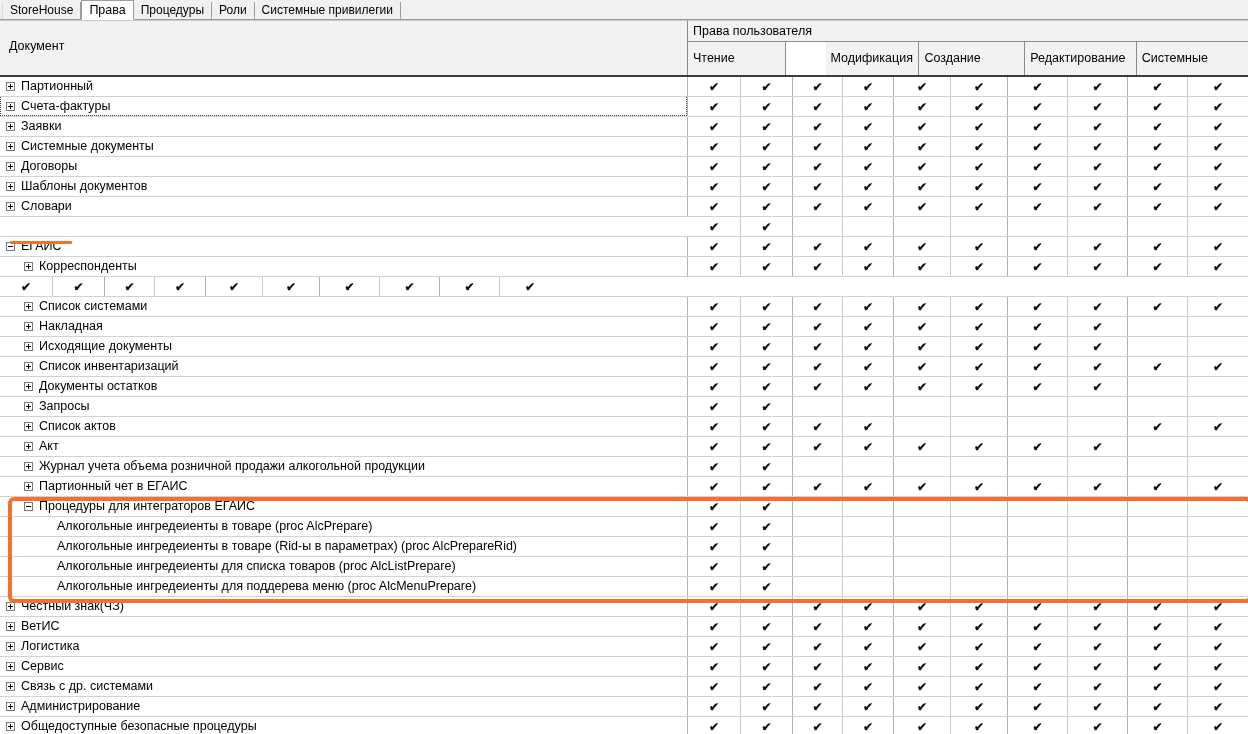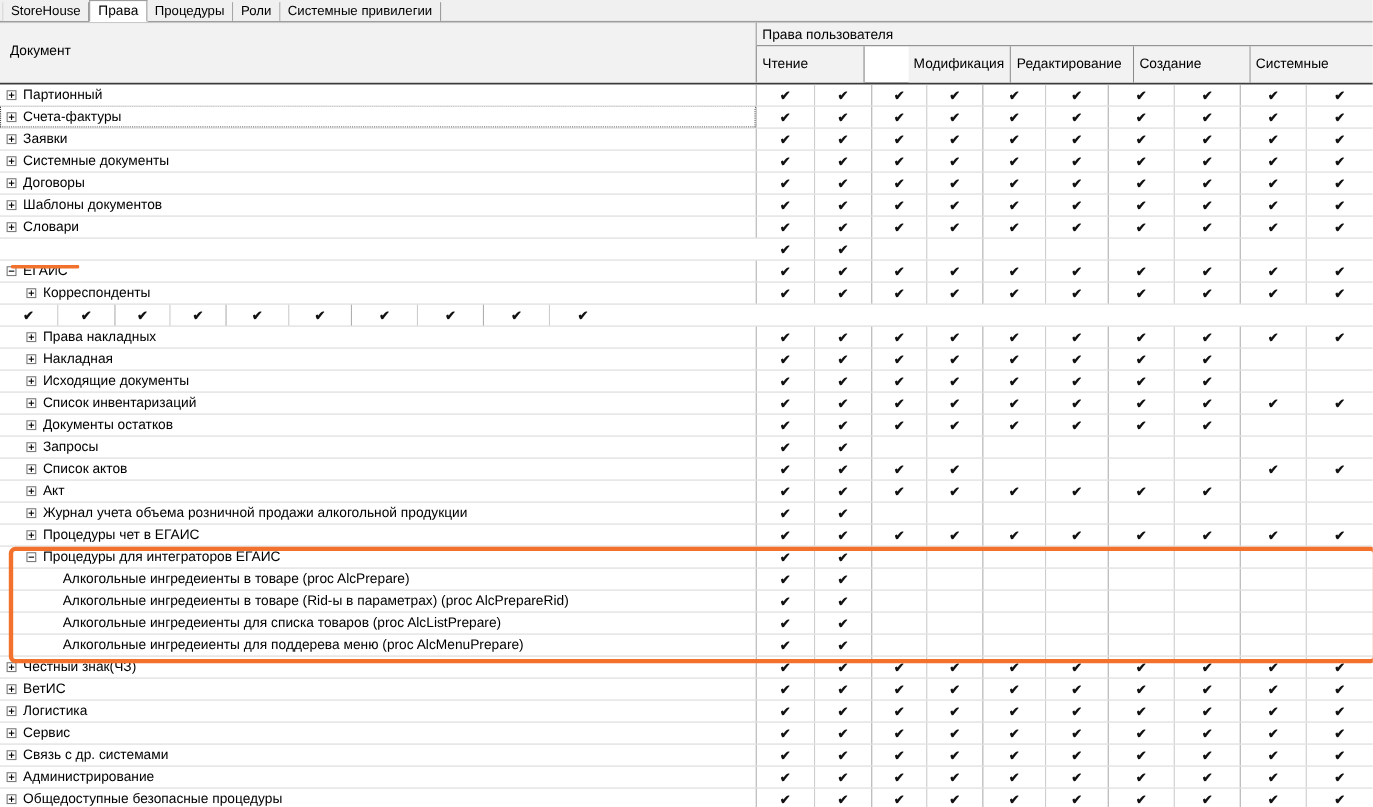--- a/index.html
+++ b/index.html
@@ -182,22 +182,22 @@
   <div class="grid">
     <div class="hdr-wrap">
       <div class="hdr-doc">
         <span>Документ</span>
       </div>
       <div class="hdr-right">
         <div class="hdr-group">Права пользователя</div>
         <div class="hdr-cols" id="hdrcols">
             <div class="hdr-col" style="width: 105px;">Чтение</div>
             <div class="hdr-col" style="width: 101px; margin-left: 40px;">Модификация</div>
+            <div class="hdr-col" style="width: 114px;">Создание</div>
             <div class="hdr-col" style="width: 120px;">Редактирование</div>
-            <div class="hdr-col" style="width: 114px;">Создание</div>
             <div class="hdr-col" style="width: 120px;">Системные</div>
           </div>
       </div>
     </div>
     <div class="rows" id="rows">
         <div class="row">
           <div class="cell-doc" style="padding-left: 6px;">
             <span class="twisty plus"></span>
             <span class="lbl">Партионный</span>
           </div>
@@ -568,21 +568,21 @@
           <div class="chk-cell" style="width: 60px;">
             <span class="check">✔</span>
           </div>
           <div class="chk-cell grp" style="width: 60px;">
             <span class="check">✔</span>
           </div>
         </div>
         <div class="row">
           <div class="cell-doc" style="padding-left: 24px;">
             <span class="twisty plus"></span>
-            <span class="lbl">Права накладных</span>
+            <span class="lbl">Список системами</span>
           </div>
           <div class="chk-cell" style="width: 53px;">
             <span class="check">✔</span>
           </div>
           <div class="chk-cell grp" style="width: 52px;">
             <span class="check">✔</span>
           </div>
           <div class="chk-cell" style="width: 50px;">
             <span class="check">✔</span>
           </div>
@@ -836,21 +836,21 @@
           <div class="chk-cell" style="width: 57px;"></div>
           <div class="chk-cell grp" style="width: 57px;"></div>
           <div class="chk-cell" style="width: 60px;"></div>
           <div class="chk-cell grp" style="width: 60px;"></div>
           <div class="chk-cell" style="width: 60px;"></div>
           <div class="chk-cell grp" style="width: 60px;"></div>
         </div>
         <div class="row">
           <div class="cell-doc" style="padding-left: 24px;">
             <span class="twisty plus"></span>
-            <span class="lbl">Процедуры чет в ЕГАИС</span>
+            <span class="lbl">Партионный чет в ЕГАИС</span>
           </div>
           <div class="chk-cell" style="width: 53px;">
             <span class="check">✔</span>
           </div>
           <div class="chk-cell grp" style="width: 52px;">
             <span class="check">✔</span>
           </div>
           <div class="chk-cell" style="width: 50px;">
             <span class="check">✔</span>
           </div>

